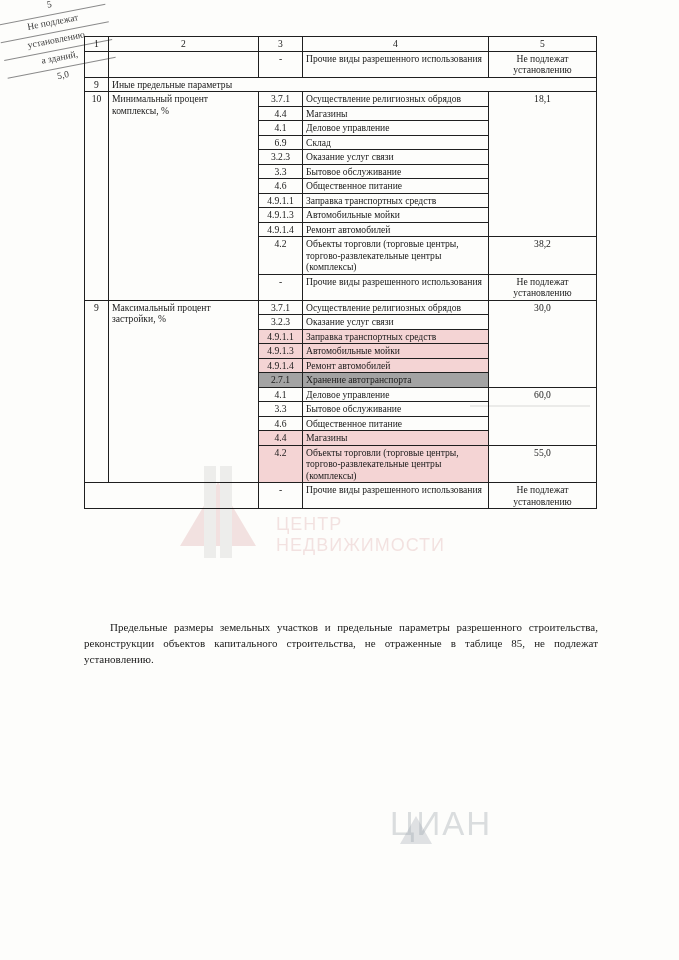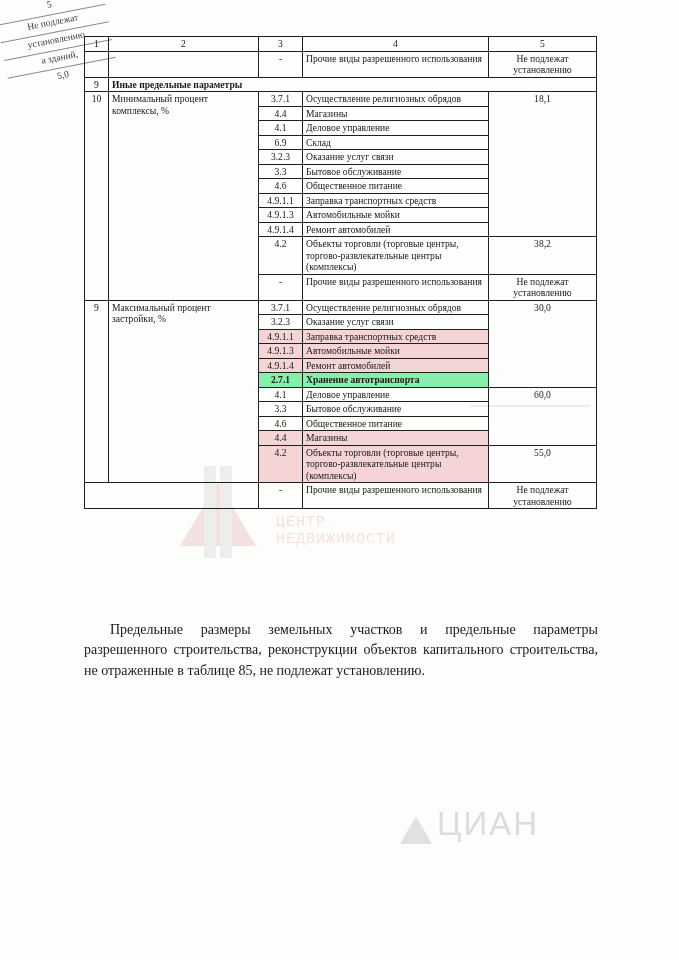--- a/index.html
+++ b/index.html
@@ -50,24 +50,24 @@
     top: 440px;
     width: 330px;
     height: 160px;
     opacity: 0.13;
     pointer-events: none;
   }
   .wm-text {
     position: absolute;
     left: 136px;
     top: 74px;
-    font-size: 15px;
+    font-size: 18px;
     letter-spacing: 1px;
     color: #b03030;
-    font-family: Liberation Mono, monospace;
+    font-family: Liberation Sans, sans-serif;
     line-height: 1.15;
   }
   .wm-mark {
     position: absolute;
     left: 30px;
     top: 24px;
     width: 96px;
     height: 96px;
   }
   .wm-mark:before {
@@ -99,21 +99,20 @@
   .watermark-big {
     position: absolute;
     left: 390px;
     top: 805px;
     font-size: 33px;
     letter-spacing: 2px;
     color: #9aa3ab;
     opacity: 0.35;
     font-family: "Liberation Sans", sans-serif;
     pointer-events: none;
-    margin-left: 47px;
   }
   .watermark-big-mark {
     position: absolute;
     left: 400px;
     top: 812px;
     width: 34px;
     height: 34px;
     opacity: 0.3;
     pointer-events: none;
   }
@@ -147,36 +146,36 @@
     vertical-align: top;
   }
   .c1 { width: 24px;  text-align: center; }
   .c2 { width: 150px; }
   .c3 { width: 44px;  text-align: center; }
   .c4 { width: 186px; }
   .c5 { width: 108px; text-align: center; }
 
   .hdrnum { text-align: center; }
   .center { text-align: center; }
-  .bold { font-weight: bold; }
+  .bold { font-weight: normal; }
 
   
   .hl { background: #f4d4d4; }
-  .hl-soft { background: #86efac; font-weight: bold; }
+  .hl-soft { background: #a3a3a3; }
 
   
   td.tall { padding-top: 2px; padding-bottom: 2px; }
 
   
   .para {
     position: absolute;
     left: 84px;
     top: 620px;
     width: 514px;
-    font-size: 14px;
+    font-size: 11px;
     line-height: 1.45;
     text-align: justify;
     text-indent: 26px;
     color: #1a1a1a;
   }
 
   
   .smudge {
     position: absolute;
     left: 470px;

